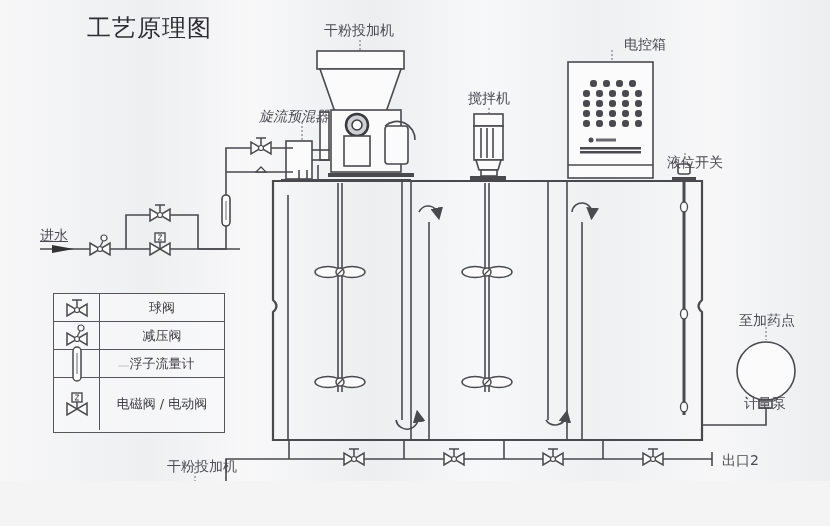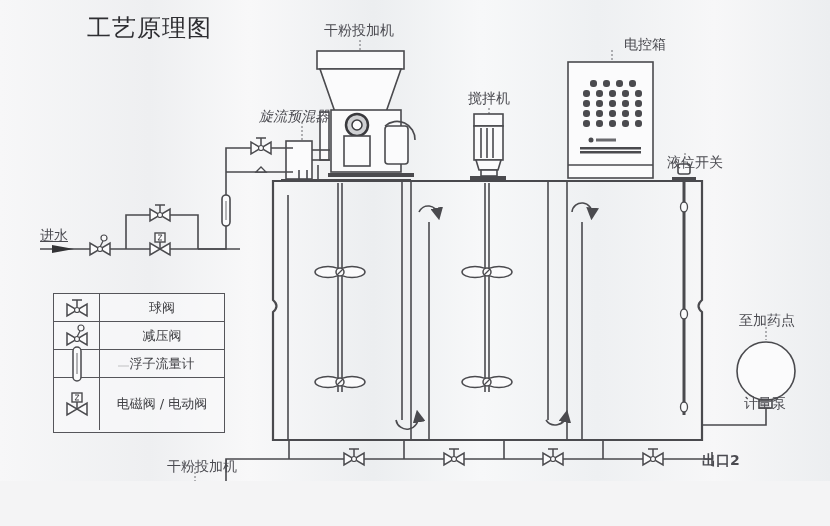--- a/index.html
+++ b/index.html
@@ -242,21 +242,21 @@
 
   <div class="lbl" style="left:324px; top:22px;">干粉投加机</div>
   <div class="lbl" style="left:259px; top:108px;font-style:italic;">旋流预混器</div>
   <div class="lbl" style="left:468px; top:90px;">搅拌机</div>
   <div class="lbl" style="left:624px; top:36px;">电控箱</div>
   <div class="lbl" style="left:667px; top:138px;margin-top:16px;">液位开关</div>
   <div class="lbl" style="left:40px; top:227px;text-decoration:underline;">进水</div>
   <div class="lbl" style="left:739px; top:312px;">至加药点</div>
   <div class="lbl" style="left:744px; top:363px;margin-top:32px;">计量泵</div>
   <div class="lbl" style="left:167px; top:458px;">干粉投加机</div>
-  <div class="lbl" style="left:702px; top:452px;font-weight:bold;">出口2</div>
+  <div class="lbl" style="left:722px; top:452px;">出口2</div>
 
   <div class="legend">
     <div class="legend-row">
       <div class="sym">
           <svg width="30" height="24" viewBox="-15 -14 30 24" style="position:static">
             <use href="#ballvalve"></use>
           </svg>
         </div>
       <div class="txt">球阀</div>
     </div>

